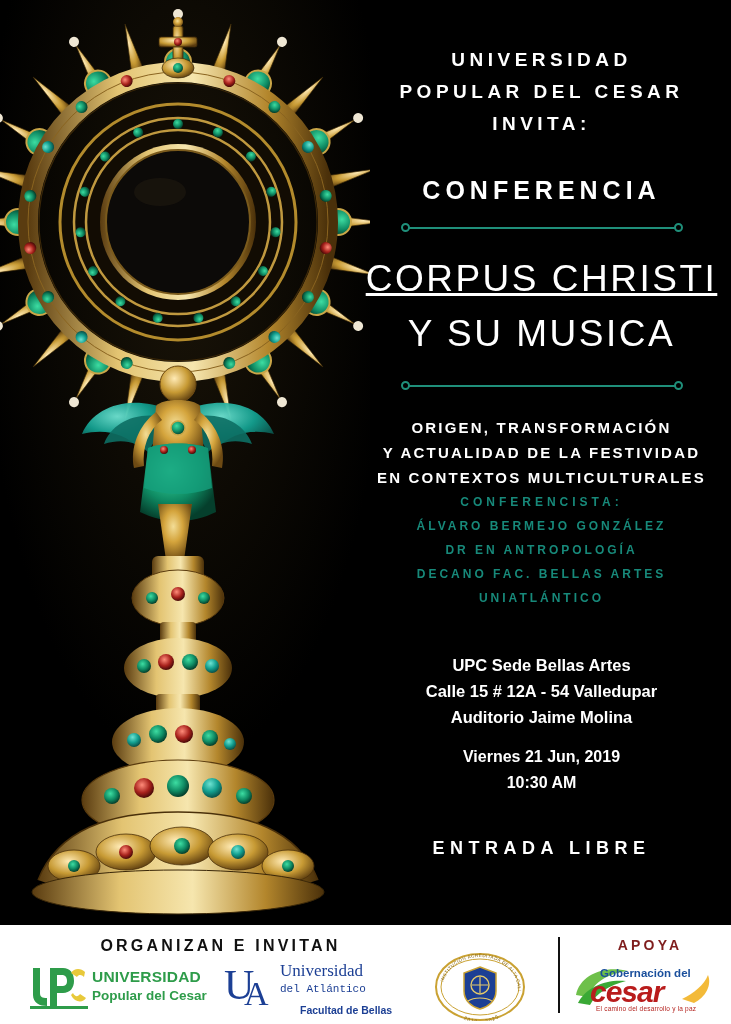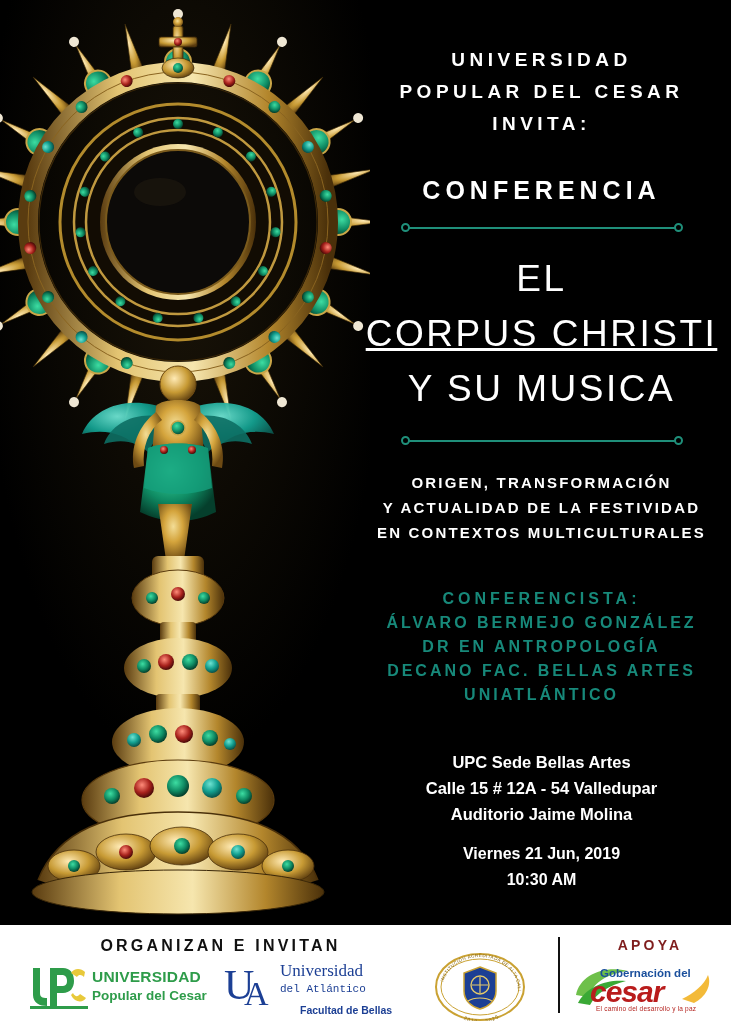--- a/index.html
+++ b/index.html
@@ -105,22 +105,21 @@
   .subtitle {
     margin-top: 22px;
     font-size: 15px;
     font-weight: bold;
     letter-spacing: 2.2px;
     line-height: 25px;
     color: #ffffff;
   }
 
   .speaker {
-    margin-top: 42px;
-    font-size: 16px;
+    font-size: 12px;
     font-weight: bold;
     letter-spacing: 3px;
     line-height: 24px;
     color: #17897a;
   }
   .speaker .label { letter-spacing: 4px; }
 
   .venue {
     margin-top: 42px;
     font-size: 16.5px;
@@ -599,21 +598,20 @@
 
     <div class="conferencia">CONFERENCIA</div>
 
     <div class="rule">
       <span class="dot left"></span>
       <span class="line"></span>
       <span class="dot right"></span>
     </div>
 
     <div class="title">
-      <span class="l1">EL</span>
       <span class="l2">CORPUS CHRISTI</span>
       <span class="l3">Y SU MUSICA</span>
     </div>
 
     <div class="rule rule2">
       <span class="dot left"></span>
       <span class="line"></span>
       <span class="dot right"></span>
     </div>
 

